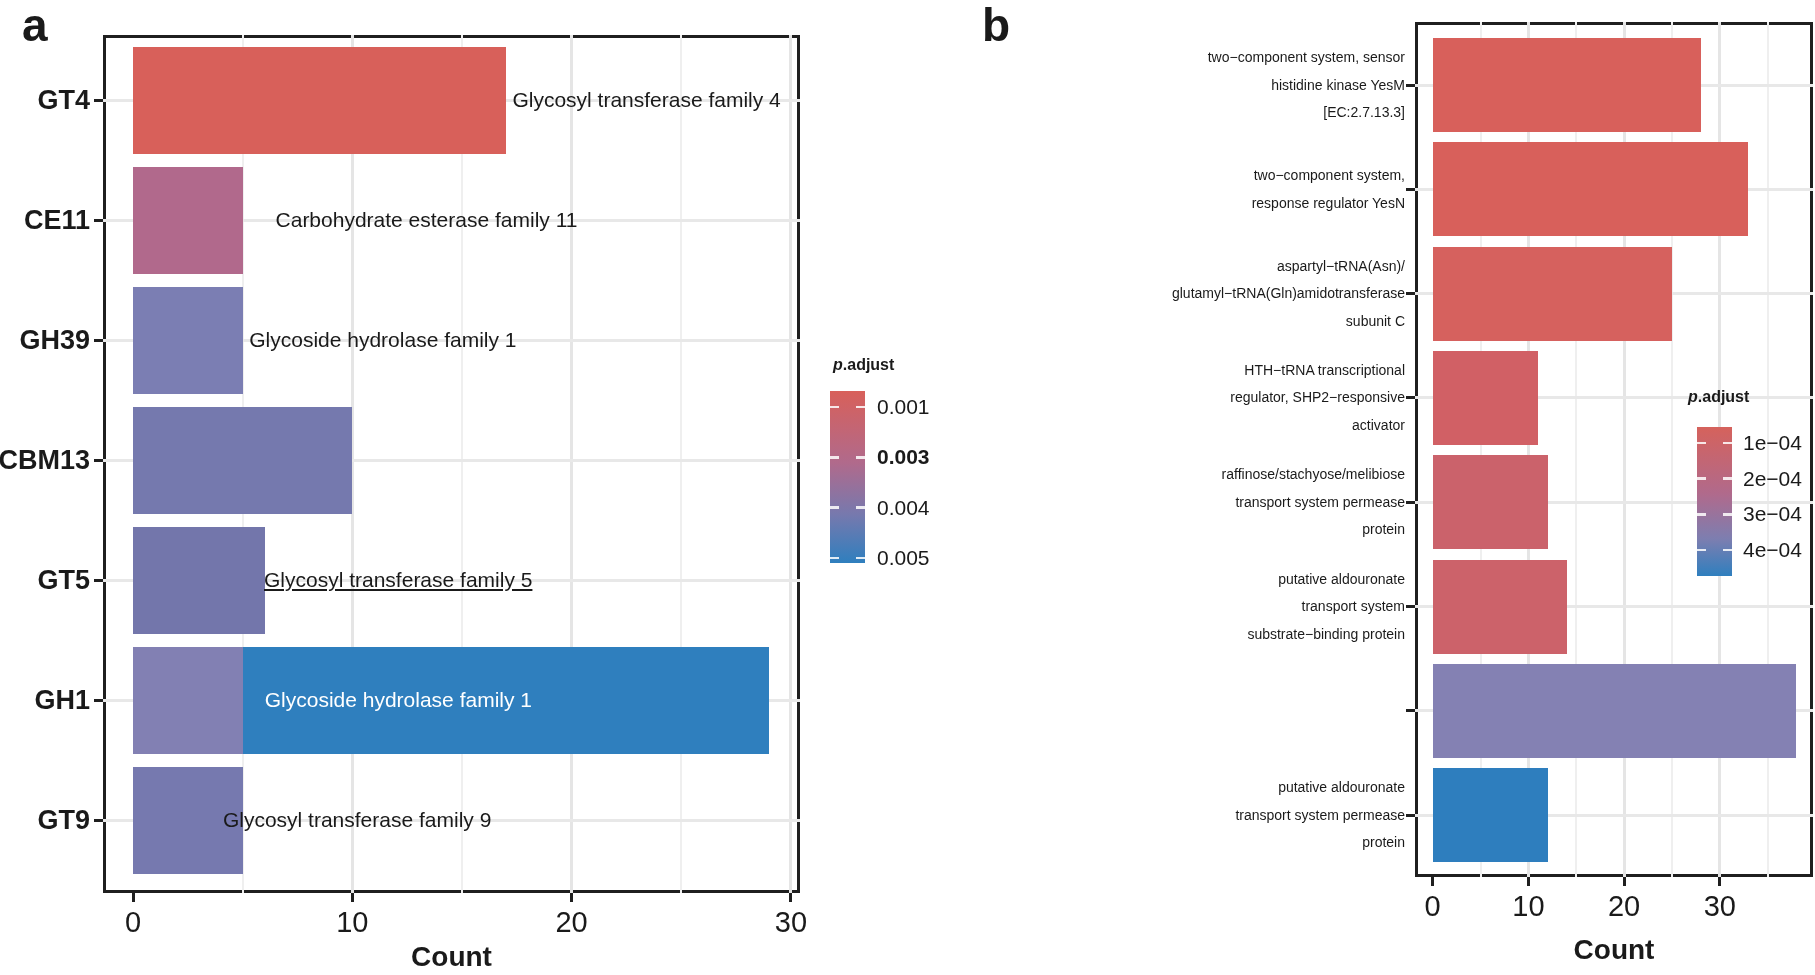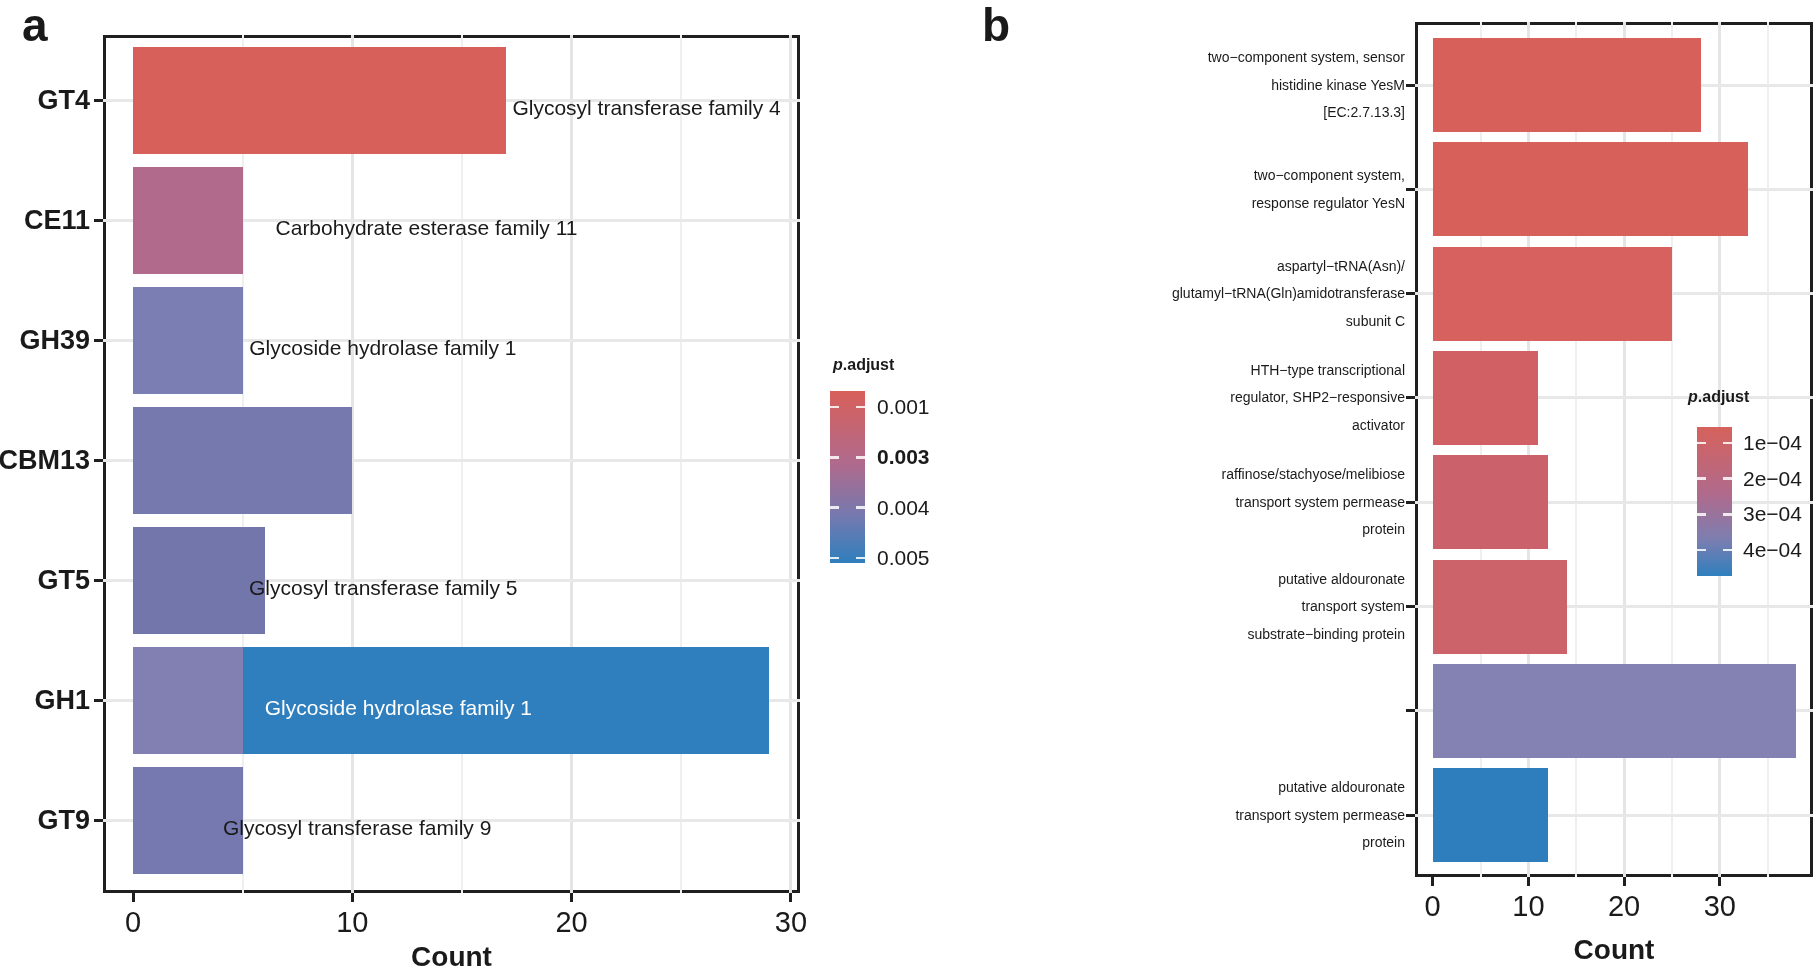--- a/index.html
+++ b/index.html
@@ -5,21 +5,21 @@
   html,body{margin:0;padding:0;background:#fff;}
   .figure{position:relative;width:1815px;height:975px;background:#ffffff;overflow:hidden;
           font-family:"Liberation Sans","DejaVu Sans",sans-serif;color:#1a1a1a;}
   .abs{position:absolute;}
   .panel-letter{font-size:46px;font-weight:bold;color:#1a1a1a;line-height:1;}
   .plot-area{position:absolute;border:3px solid #1f1f1f;background:#ffffff;box-sizing:border-box;}
   .gridline-v{position:absolute;top:0;bottom:0;background:#e5e5e5;}
   .gridline-v.minor{background:#efefef;}
   .gridline-h{position:absolute;left:0;right:0;background:#e8e8e8;}
   .bar{position:absolute;}
-  .bar-annotation{position:absolute;font-size:21px;white-space:nowrap;transform:translateY(-50%);margin-top:8px;}
+  .bar-annotation{position:absolute;font-size:21px;white-space:nowrap;transform:translateY(-50%);}
   .bar-annotation.centered{transform:translate(-50%,-50%);}
   .y-label-a{position:absolute;font-size:27px;font-weight:bold;text-align:right;white-space:nowrap;transform:translateY(-50%);}
   .y-label-b{position:absolute;font-size:14px;line-height:27.5px;text-align:right;white-space:pre-line;transform:translateY(-50%);}
   .tick{position:absolute;background:#1f1f1f;}
   .x-tick-label{position:absolute;font-size:29px;color:#1a1a1a;transform:translateX(-50%);white-space:nowrap;}
   .count-label{position:absolute;font-size:28px;font-weight:bold;transform:translateX(-50%);white-space:nowrap;}
   .legend-title{position:absolute;font-size:16px;font-weight:bold;white-space:nowrap;}
   .legend-title .ital{font-style:italic;}
   .legend-colorbar{position:absolute;}
   .legend-tick-label{position:absolute;font-size:21px;transform:translateY(-50%);white-space:nowrap;}
@@ -84,21 +84,21 @@
           <div class="bar" style="left: 17.7px; top: 433.2px; width: 114.84px; height: 94px; background: rgb(203, 98, 107);"></div>
           <div class="bar" style="left: 17.7px; top: 537.5px; width: 133.98px; height: 94px; background: rgb(204, 98, 106);"></div>
           <div class="bar" style="left: 17.7px; top: 641.8px; width: 363.66px; height: 94px; background: rgb(132, 129, 179);"></div>
           <div class="bar" style="left: 17.7px; top: 746.1px; width: 114.84px; height: 94px; background: rgb(46, 126, 190);"></div>
         </div>
       </div>
     </div>
 <div class="bar-annotation" style="color: rgb(26, 26, 26); top: 100px; left: 512.389px;">Glycosyl transferase family 4</div>
     <div class="bar-annotation" style="color: rgb(26, 26, 26); top: 220px; left: 275.545px;">Carbohydrate esterase family 11</div>
     <div class="bar-annotation" style="color: rgb(26, 26, 26); top: 340px; left: 249.229px;">Glycoside hydrolase family 1</div>
-    <div class="bar-annotation" style="color: rgb(26, 26, 26); top: 580px; left: 249px;">Glycosyl transferase family 5</div>
+    <div class="bar-annotation" style="color: rgb(26, 26, 26); top: 580px; left: 264px; text-decoration: underline;">Glycosyl transferase family 5</div>
     <div class="bar-annotation centered" style="color: rgb(255, 255, 255); top: 700px; left: 398.353px;">Glycoside hydrolase family 1</div>
     <div class="bar-annotation" style="color: rgb(26, 26, 26); top: 820px; left: 222.913px;">Glycosyl transferase family 9</div>
     <div class="y-label-a" style="top: 100px; right: 1725px;">GT4</div>
     <div class="tick" style="left: 94px; top: 98.5px; width: 9px; height: 3px;"></div>
     <div class="y-label-a" style="top: 220px; right: 1725px;">CE11</div>
     <div class="tick" style="left: 94px; top: 218.5px; width: 9px; height: 3px;"></div>
     <div class="y-label-a" style="top: 340px; right: 1725px;">GH39</div>
     <div class="tick" style="left: 94px; top: 338.5px; width: 9px; height: 3px;"></div>
     <div class="y-label-a" style="top: 460px; right: 1725px;">CBM13</div>
     <div class="tick" style="left: 94px; top: 458.5px; width: 9px; height: 3px;"></div>
@@ -135,21 +135,21 @@
 histidine kinase YesM
 [EC:2.7.13.3]</div>
     <div class="tick" style="left: 1406px; top: 83.5px; width: 9px; height: 3px;"></div>
     <div class="y-label-b" style="top: 189.3px; right: 410px;">two−component system,
 response regulator YesN</div>
     <div class="tick" style="left: 1406px; top: 187.8px; width: 9px; height: 3px;"></div>
     <div class="y-label-b" style="top: 293.6px; right: 410px;">aspartyl−tRNA(Asn)/
 glutamyl−tRNA(Gln)amidotransferase
 subunit C</div>
     <div class="tick" style="left: 1406px; top: 292.1px; width: 9px; height: 3px;"></div>
-    <div class="y-label-b" style="top: 397.9px; right: 410px;">HTH−type transcriptional
+    <div class="y-label-b" style="top: 397.9px; right: 410px;">HTH−tRNA transcriptional
 regulator, SHP2−responsive
 activator</div>
     <div class="tick" style="left: 1406px; top: 396.4px; width: 9px; height: 3px;"></div>
     <div class="y-label-b" style="top: 502.2px; right: 410px;">raffinose/stachyose/melibiose
 transport system permease
 protein</div>
     <div class="tick" style="left: 1406px; top: 500.7px; width: 9px; height: 3px;"></div>
     <div class="y-label-b" style="top: 606.5px; right: 410px;">putative aldouronate
 transport system
 substrate−binding protein</div>

